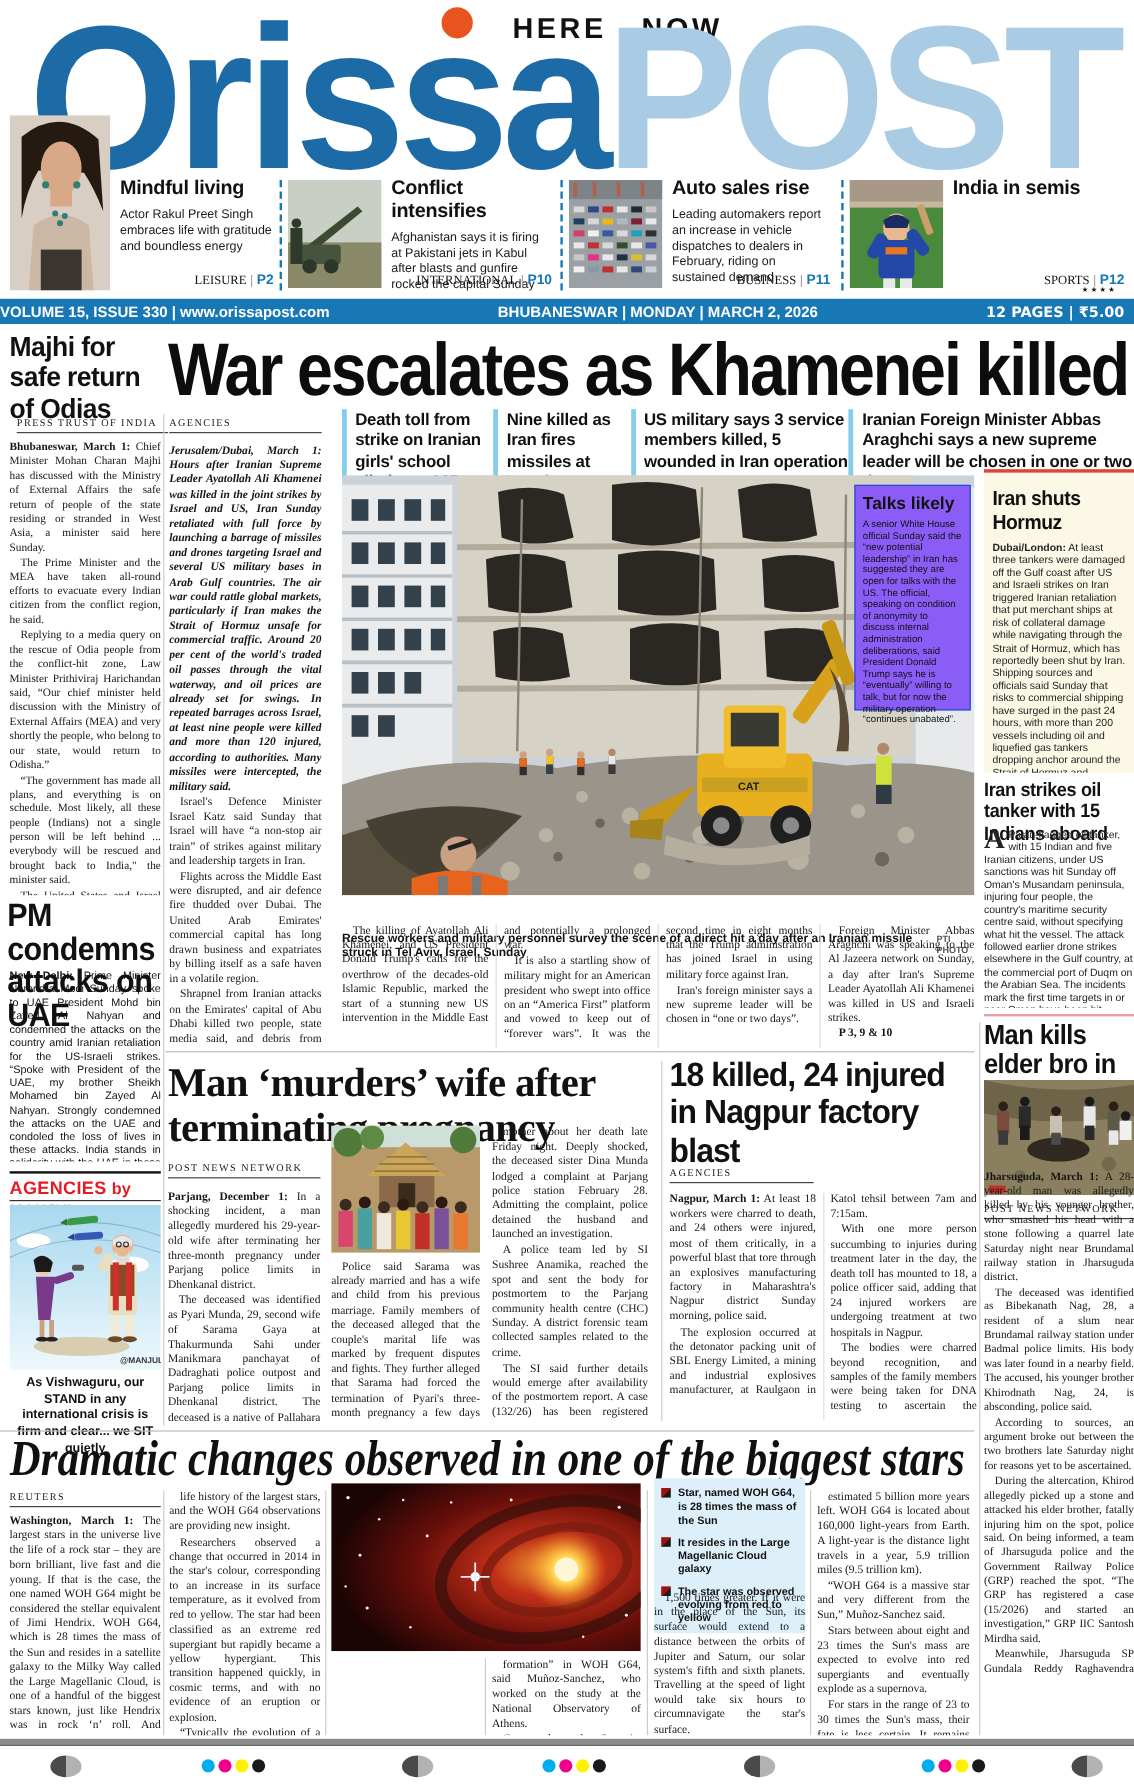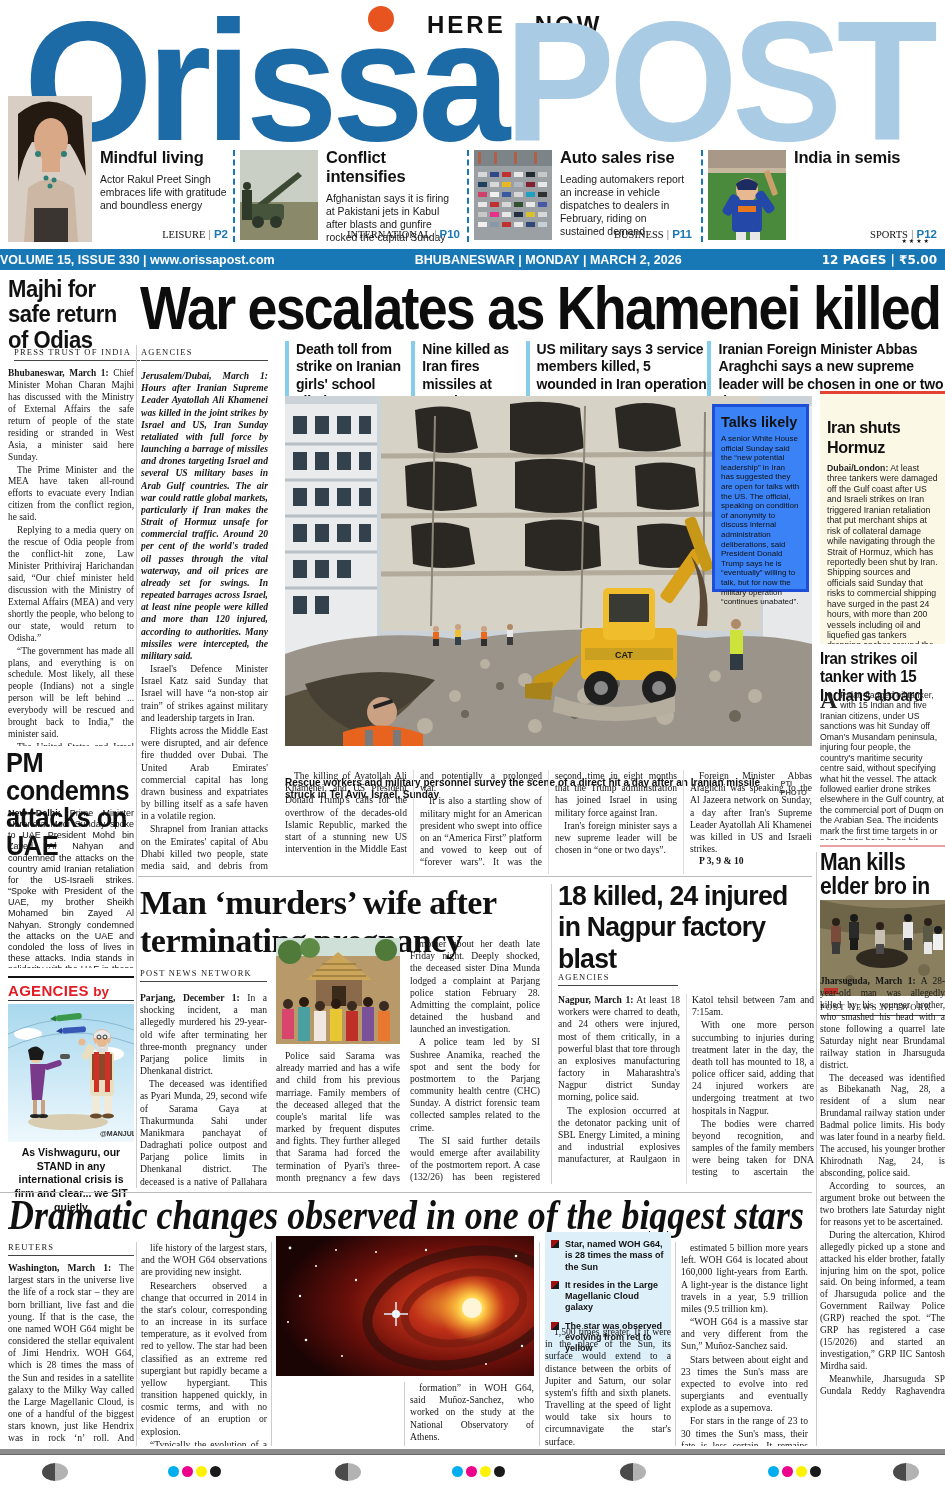--- a/index.html
+++ b/index.html
@@ -41,21 +41,21 @@
   .hline{background:#bbbbbb;height:1px;}
   .vline{background:#cccccc;width:1px;}
 
   .factbox{background:#ddeff9;padding:7px 6px;}
   .factbox .fitem{display:flex;gap:6px;margin-bottom:7px;font-size:9px;font-weight:bold;line-height:1.25;}
   .factbox .sq{flex:0 0 8px;width:8px;height:8px;margin-top:1px;background:linear-gradient(135deg,#a01010 55%,#1a1a1a 55%);}
 
   .cap{font-weight:bold;font-size:10px;line-height:1.2;}
   .credit{font-size:7.5px;font-weight:bold;color:#555;}
 
-  .talksbox{background:#3b82f6;border:3px solid #1d4ed8;padding:7px 6px;}
+  .talksbox{background:#8b5cf6;border:1px solid #1d4ed8;padding:7px 6px;}
   .talksbox h4{margin:0 0 4px 0;font-size:14.5px;}
   .talksbox .t{font-size:8px;line-height:1.2;text-align:left;}
 
   .kicker{color:#e31c24;font-weight:bold;font-size:15px;letter-spacing:.3px;}
   .kickerby{color:#e31c24;font-size:13.5px;font-weight:bold;}
 
   .regsplit{width:26px;height:18px;border-radius:50%;background:linear-gradient(90deg,#4a4a4a 50%,#b2b2b2 50%);}
   .cmyk{display:flex;gap:3px;align-items:center;}
   .cmyk i{display:block;width:11px;height:11px;border-radius:50%;}
 </style>
@@ -450,21 +450,21 @@
     <div>
         <p>The killing of Ayatollah Ali Khamenei, and US President Donald Trump's calls for the overthrow of the decades-old Islamic Republic, marked the start of a stunning new US intervention in the Middle East and potentially a prolonged war.</p>
         <p>It is also a startling show of military might for an American president who swept into office on an “America First” platform and vowed to keep out of “forever wars”. It was the second time in eight months that the Trump administration has joined Israel in using military force against Iran.</p>
         <p>Iran's foreign minister says a new supreme leader will be chosen in “one or two days”.</p>
         <p>Foreign Minister Abbas Araghchi was speaking to the Al Jazeera network on Sunday, a day after Iran's Supreme Leader Ayatollah Ali Khamenei was killed in US and Israeli strikes.</p>
       </div>
     <p><strong>P 3, 9 &amp; 10</strong></p>
   </div>
 
   <div class="abs" style="left:820px;top:391px;width:125px;height:3px;background:#e34234;"></div>
-  <div class="abs" style="left:820px;top:394px;width:125px;height:250px;background:#fcf8e6;box-sizing:border-box;padding:24px 7px;overflow:hidden;">
+  <div class="abs" style="left:820px;top:394px;width:125px;height:250px;background:#fcf8e6;box-sizing:border-box;padding:12px 7px;overflow:hidden;">
     <div style="font-size:17px;font-weight:bold;letter-spacing:-.4px;margin-bottom:5px;transform:scaleX(.95);transform-origin:left;">Iran shuts Hormuz</div>
     <div class="railtext">
       <p><strong>Dubai/London:</strong> <span>At least three tankers were damaged off the Gulf coast after US and Israeli strikes on Iran triggered Iranian retaliation that put merchant ships at risk of collateral damage while navigating through the Strait of Hormuz, which has reportedly been shut by Iran. Shipping sources and officials said Sunday that risks to commercial shipping have surged in the past 24 hours, with more than 200 vessels including oil and liquefied gas tankers dropping anchor around the Strait of Hormuz and surrounding waters. Iran has said it has closed navigation through the critical waterway.</span> </p>
     </div>
   </div>
   <div class="abs" style="left:820px;top:650px;width:125px;font-size:16px;font-weight:bold;line-height:1.15;letter-spacing:-.3px;transform:scaleX(.94);transform-origin:left top;">Iran strikes oil tanker with 15 Indians aboard</div>
   <div class="abs railtext" style="left:820px;top:690px;width:125px;height:150px;">
     <p><span class="dropcap">A</span><span>Palau-flagged oil tanker, with 15 Indian and five Iranian citizens, under US sanctions was hit Sunday off Oman's Musandam peninsula, injuring four people, the country's maritime security centre said, without specifying what hit the vessel. The attack followed earlier drone strikes elsewhere in the Gulf country, at the commercial port of Duqm on the Arabian Sea. The incidents mark the first time targets in or near Oman have been hit following a wave of retaliatory strikes.</span></p>
   </div>
   <div class="abs" style="left:820px;top:845px;width:125px;height:2px;background:#e8a0a0;"></div>

